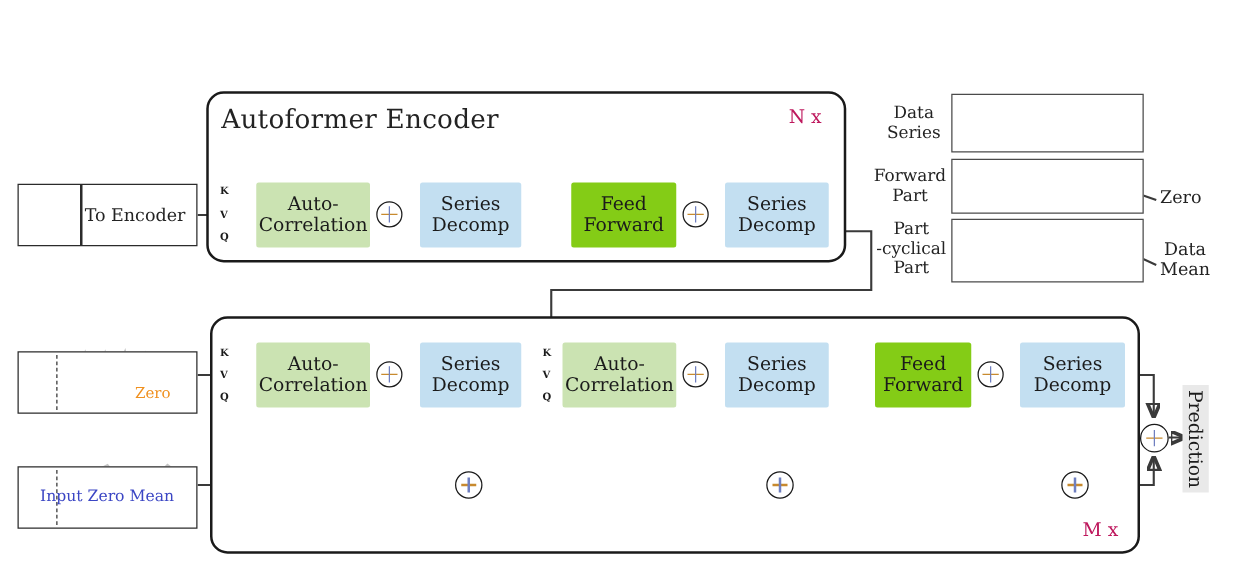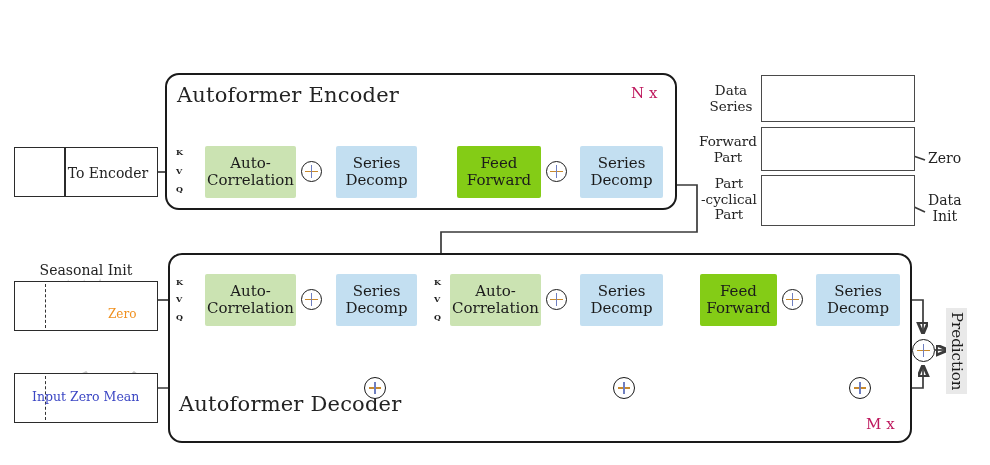--- a/index.html
+++ b/index.html
@@ -210,21 +210,20 @@
     <span>Feed</span>
     <span>Forward</span>
   </div>
   <div class="abs plus" style="left:546px;top:161px;width:21px;height:21px;"></div>
   <div class="abs blk blk-blue" style="left:580px;top:146px;width:83px;height:52px;">
     <span>Series</span>
     <span>Decomp</span>
   </div>
 
   <div class="abs container-box" style="left:168px;top:253px;width:744px;height:190px;"></div>
-  <div class="abs container-title" style="left:179px;top:392px;">Autoformer Decoder</div>
   <div class="abs repeat-label" style="left:866px;top:415px;">M x</div>
 
   <div class="abs kvq" style="left:176px;top:278px;">K</div>
   <div class="abs kvq" style="left:176px;top:295px;">V</div>
   <div class="abs kvq" style="left:176px;top:313px;">Q</div>
 
   <div class="abs kvq" style="left:434px;top:278px;">K</div>
   <div class="abs kvq" style="left:434px;top:295px;">V</div>
   <div class="abs kvq" style="left:434px;top:313px;">Q</div>
 
@@ -262,21 +261,20 @@
 
   <div class="abs plus" style="left:912px;top:339px;width:23px;height:23px;"></div>
 
   <div class="abs prediction" style="left:946px;top:308px;width:21px;height:86px;">Prediction</div>
 
   <div class="abs data-box" style="left:14px;top:147px;width:144px;height:50px;">
     <div class="inner-divider" style="left:49px;"></div>
   </div>
   <div class="abs data-box-label" style="left:63px;top:165px;width:90px;">To Encoder</div>
 
-  <div class="abs data-box-label" style="left:14px;top:262px;width:144px;">Seasonal Init</div>
   <div class="abs data-box" style="left:14px;top:281px;width:144px;height:50px;">
     <div class="inner-dash" style="left:30px;"></div>
   </div>
   <div class="abs" style="left:108px;top:307px;font-family:'DejaVu Serif',serif;font-size:12px;color:#f0901e;">Zero</div>
 
   <div class="abs data-box" style="left:14px;top:373px;width:144px;height:50px;">
     <div class="inner-dash" style="left:30px;"></div>
   </div>
   <div class="abs" style="left:32px;top:389px;font-family:'DejaVu Serif',serif;font-size:12.5px;color:#3b46c4;white-space:nowrap;">Input Zero Mean</div>
 
@@ -294,16 +292,16 @@
   <div class="abs annot" style="left:928px;top:150px;">Zero</div>
 
   <div class="abs plot-panel" style="left:761px;top:175px;width:154px;height:51px;"></div>
   <div class="abs plot-label" style="left:700px;top:176px;width:58px;">
     <div>Part</div>
     <div>-cyclical</div>
     <div>Part</div>
   </div>
   <div class="abs annot" style="left:928px;top:192px;text-align:center;">
     <div>Data</div>
-    <div>Init</div>
+    <div>Mean</div>
   </div>
 
 </div>
 
 </body></html>

